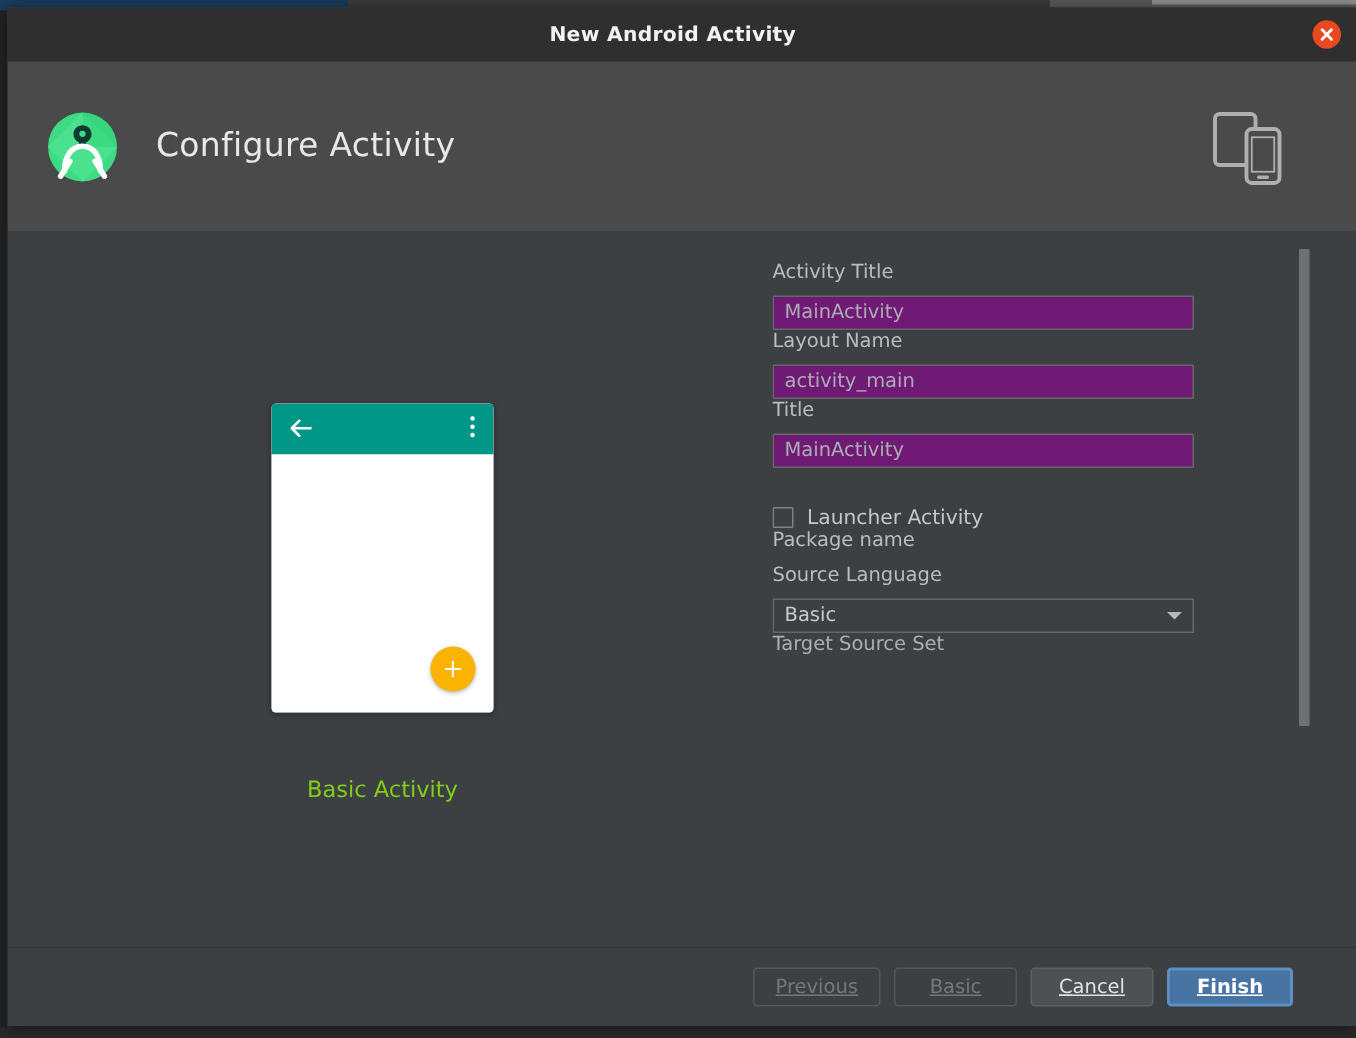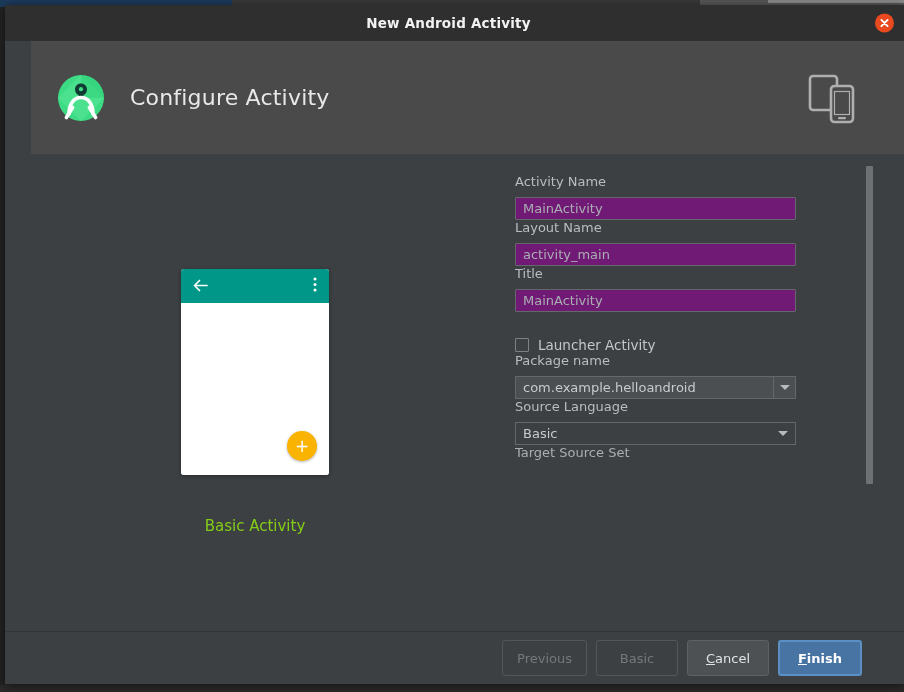--- a/index.html
+++ b/index.html
@@ -102,21 +102,20 @@
 
   
   .header {
     height: 113px;
     min-height: 113px;
     background: #4a4a4a;
     display: flex;
     align-items: center;
     padding: 0 44px 0 22px;
     box-sizing: border-box;
-    margin-left: 26px;
   }
   .header-logo {
     width: 56px;
     height: 56px;
     flex: 0 0 auto;
     margin-right: 21px;
   }
   .header-title {
     color: #e8e8e8;
     font-size: 22px;
@@ -325,34 +324,35 @@
     background: #3c4043;
     border-top: 1px solid #313438;
     display: flex;
     align-items: center;
     justify-content: flex-end;
     padding-right: 42px;
     gap: 9px;
     box-sizing: border-box;
   }
   .btn {
-    height: 36px;
+    height: 26px;
     min-width: 82px;
     border-radius: 3px;
     font-size: 13px;
     font-family: inherit;
     display: flex;
     align-items: center;
     justify-content: center;
     box-sizing: border-box;
     padding: 0 14px;
     cursor: pointer;
     border: 1px solid #5d6163;
     background: #3c4043;
     color: #cdd1d4;
+    text-decoration: underline;
   }
   .btn.disabled {
     color: #74787b;
     border-color: #53575a;
     cursor: default;
   }
   .btn.cancel {
     background: #4d5154;
     border-color: #5d6163;
     color: #dfe3e6;
@@ -440,41 +440,35 @@
         <div class="phone-body">
           <div class="phone-fab">+</div>
         </div>
       </div>
       <div class="preview-caption">Basic Activity</div>
     </div>
 
     <div class="form-pane">
       <div class="form-clip">
 
-        <div class="field-label first">Activity Name</div>
+        <div class="field-label first">Activity Title</div>
         <div class="text-input">MainActivity</div>
 
         <div class="field-label">Layout Name</div>
         <div class="text-input">activity_main</div>
 
         <div class="field-label">Title</div>
         <div class="text-input">MainActivity</div>
 
         <div class="checkbox-row">
           <div class="checkbox-box"></div>
           <div class="checkbox-label">Launcher Activity</div>
         </div>
 
         <div class="field-label">Package name</div>
-        <div class="combo-split">
-          <div class="combo-text">com.example.helloandroid</div>
-          <div class="combo-btn">
-            <span class="tri-down"></span>
-          </div>
-        </div>
 
         <div class="field-label">Source Language</div>
         <div class="combo-plain">
           <span>Basic</span>
           <span class="tri-down"></span>
         </div>
 
         <div class="clipped-label">Target Source Set</div>
       </div>
 

